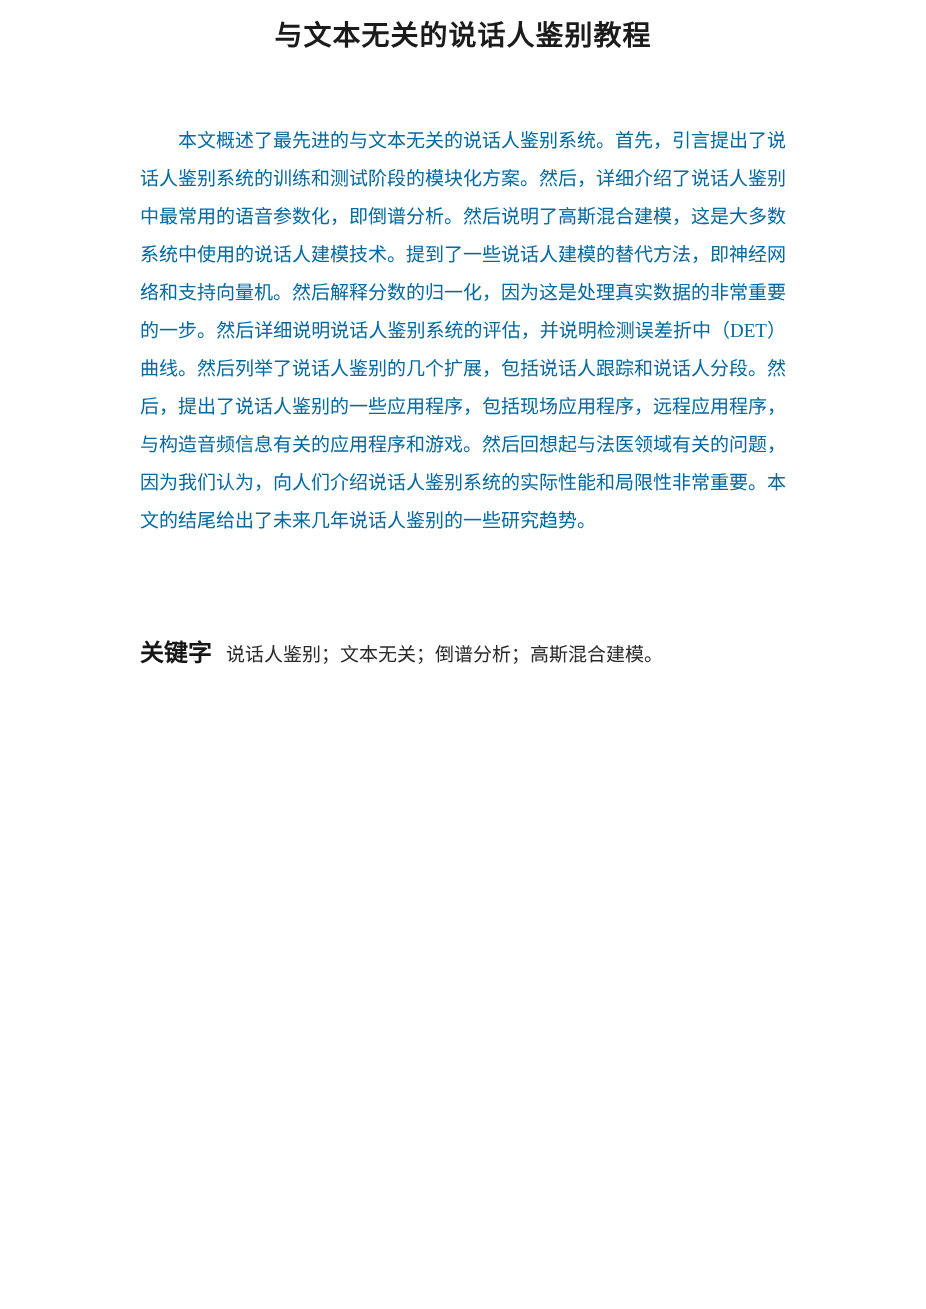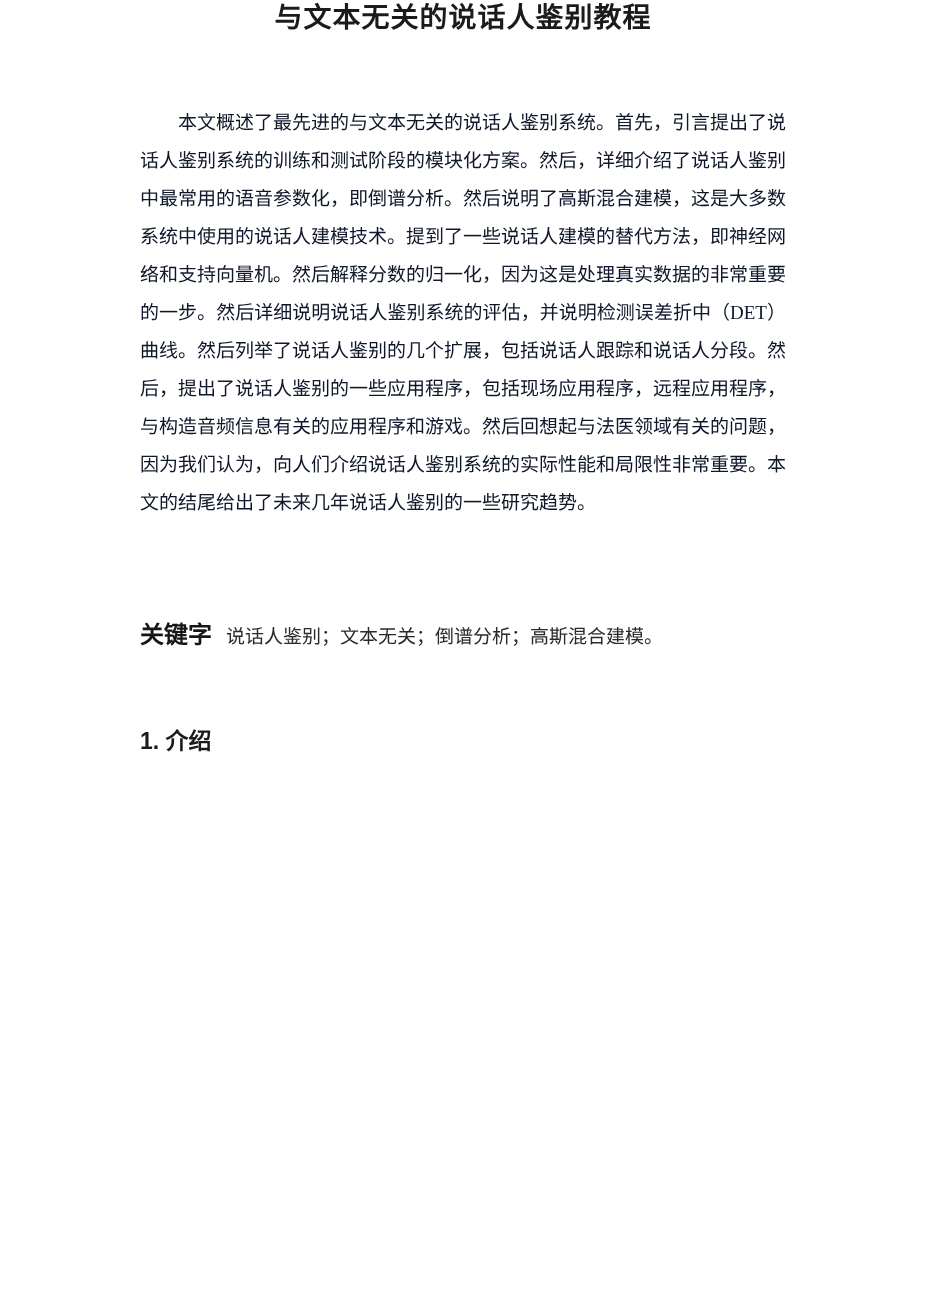--- a/index.html
+++ b/index.html
@@ -15,36 +15,36 @@
   .page {
     box-sizing: border-box;
     width: 926px;
     height: 1309px;
     padding: 0 140px;
     background: #ffffff;
     color: #262626;
     font-family: "Liberation Serif", "DejaVu Serif", serif;
   }
   .doc-title {
-    margin: 0;
+    margin: 18px;
     text-align: center;
     font-family: "Liberation Sans", "DejaVu Sans", sans-serif;
     font-weight: 700;
     font-size: 28px;
     line-height: 36px;
     color: #1b1b1b;
     letter-spacing: 1px;
   }
   .abstract {
     margin: 68px 0 0 0;
     font-size: 19px;
     line-height: 38px;
     text-align: justify;
     text-indent: 2em;
-    color: #0f172a;
+    color: #0369a1;
   }
   .keywords {
     margin: 94px 0 0 0;
     font-size: 19px;
     line-height: 38px;
     color: #2a2a2a;
   }
   .kw-label {
     font-family: "Liberation Sans", "DejaVu Sans", sans-serif;
     font-weight: 700;
@@ -75,16 +75,15 @@
 <div class="page">
 
   <h1 class="doc-title">与文本无关的说话人鉴别教程</h1>
 
   <p class="abstract">本文概述了最先进的与文本无关的说话人鉴别系统。首先，引言提出了说话人鉴别系统的训练和测试阶段的模块化方案。然后，详细介绍了说话人鉴别中最常用的语音参数化，即倒谱分析。然后说明了高斯混合建模，这是大多数系统中使用的说话人建模技术。提到了一些说话人建模的替代方法，即神经网络和支持向量机。然后解释分数的归一化，因为这是处理真实数据的非常重要的一步。然后详细说明说话人鉴别系统的评估，并说明检测误差折中（DET）曲线。然后列举了说话人鉴别的几个扩展，包括说话人跟踪和说话人分段。然后，提出了说话人鉴别的一些应用程序，包括现场应用程序，远程应用程序，与构造音频信息有关的应用程序和游戏。然后回想起与法医领域有关的问题，因为我们认为，向人们介绍说话人鉴别系统的实际性能和局限性非常重要。本文的结尾给出了未来几年说话人鉴别的一些研究趋势。</p>
 
   <p class="keywords">
     <span class="kw-label">关键字</span><span class="kw-text">说话人鉴别；文本无关；倒谱分析；高斯混合建模。</span>
   </p>
 
-  <h2 class="sec-heading">1. 介绍</h2>
 
 
 </div>
 
 </body></html>

